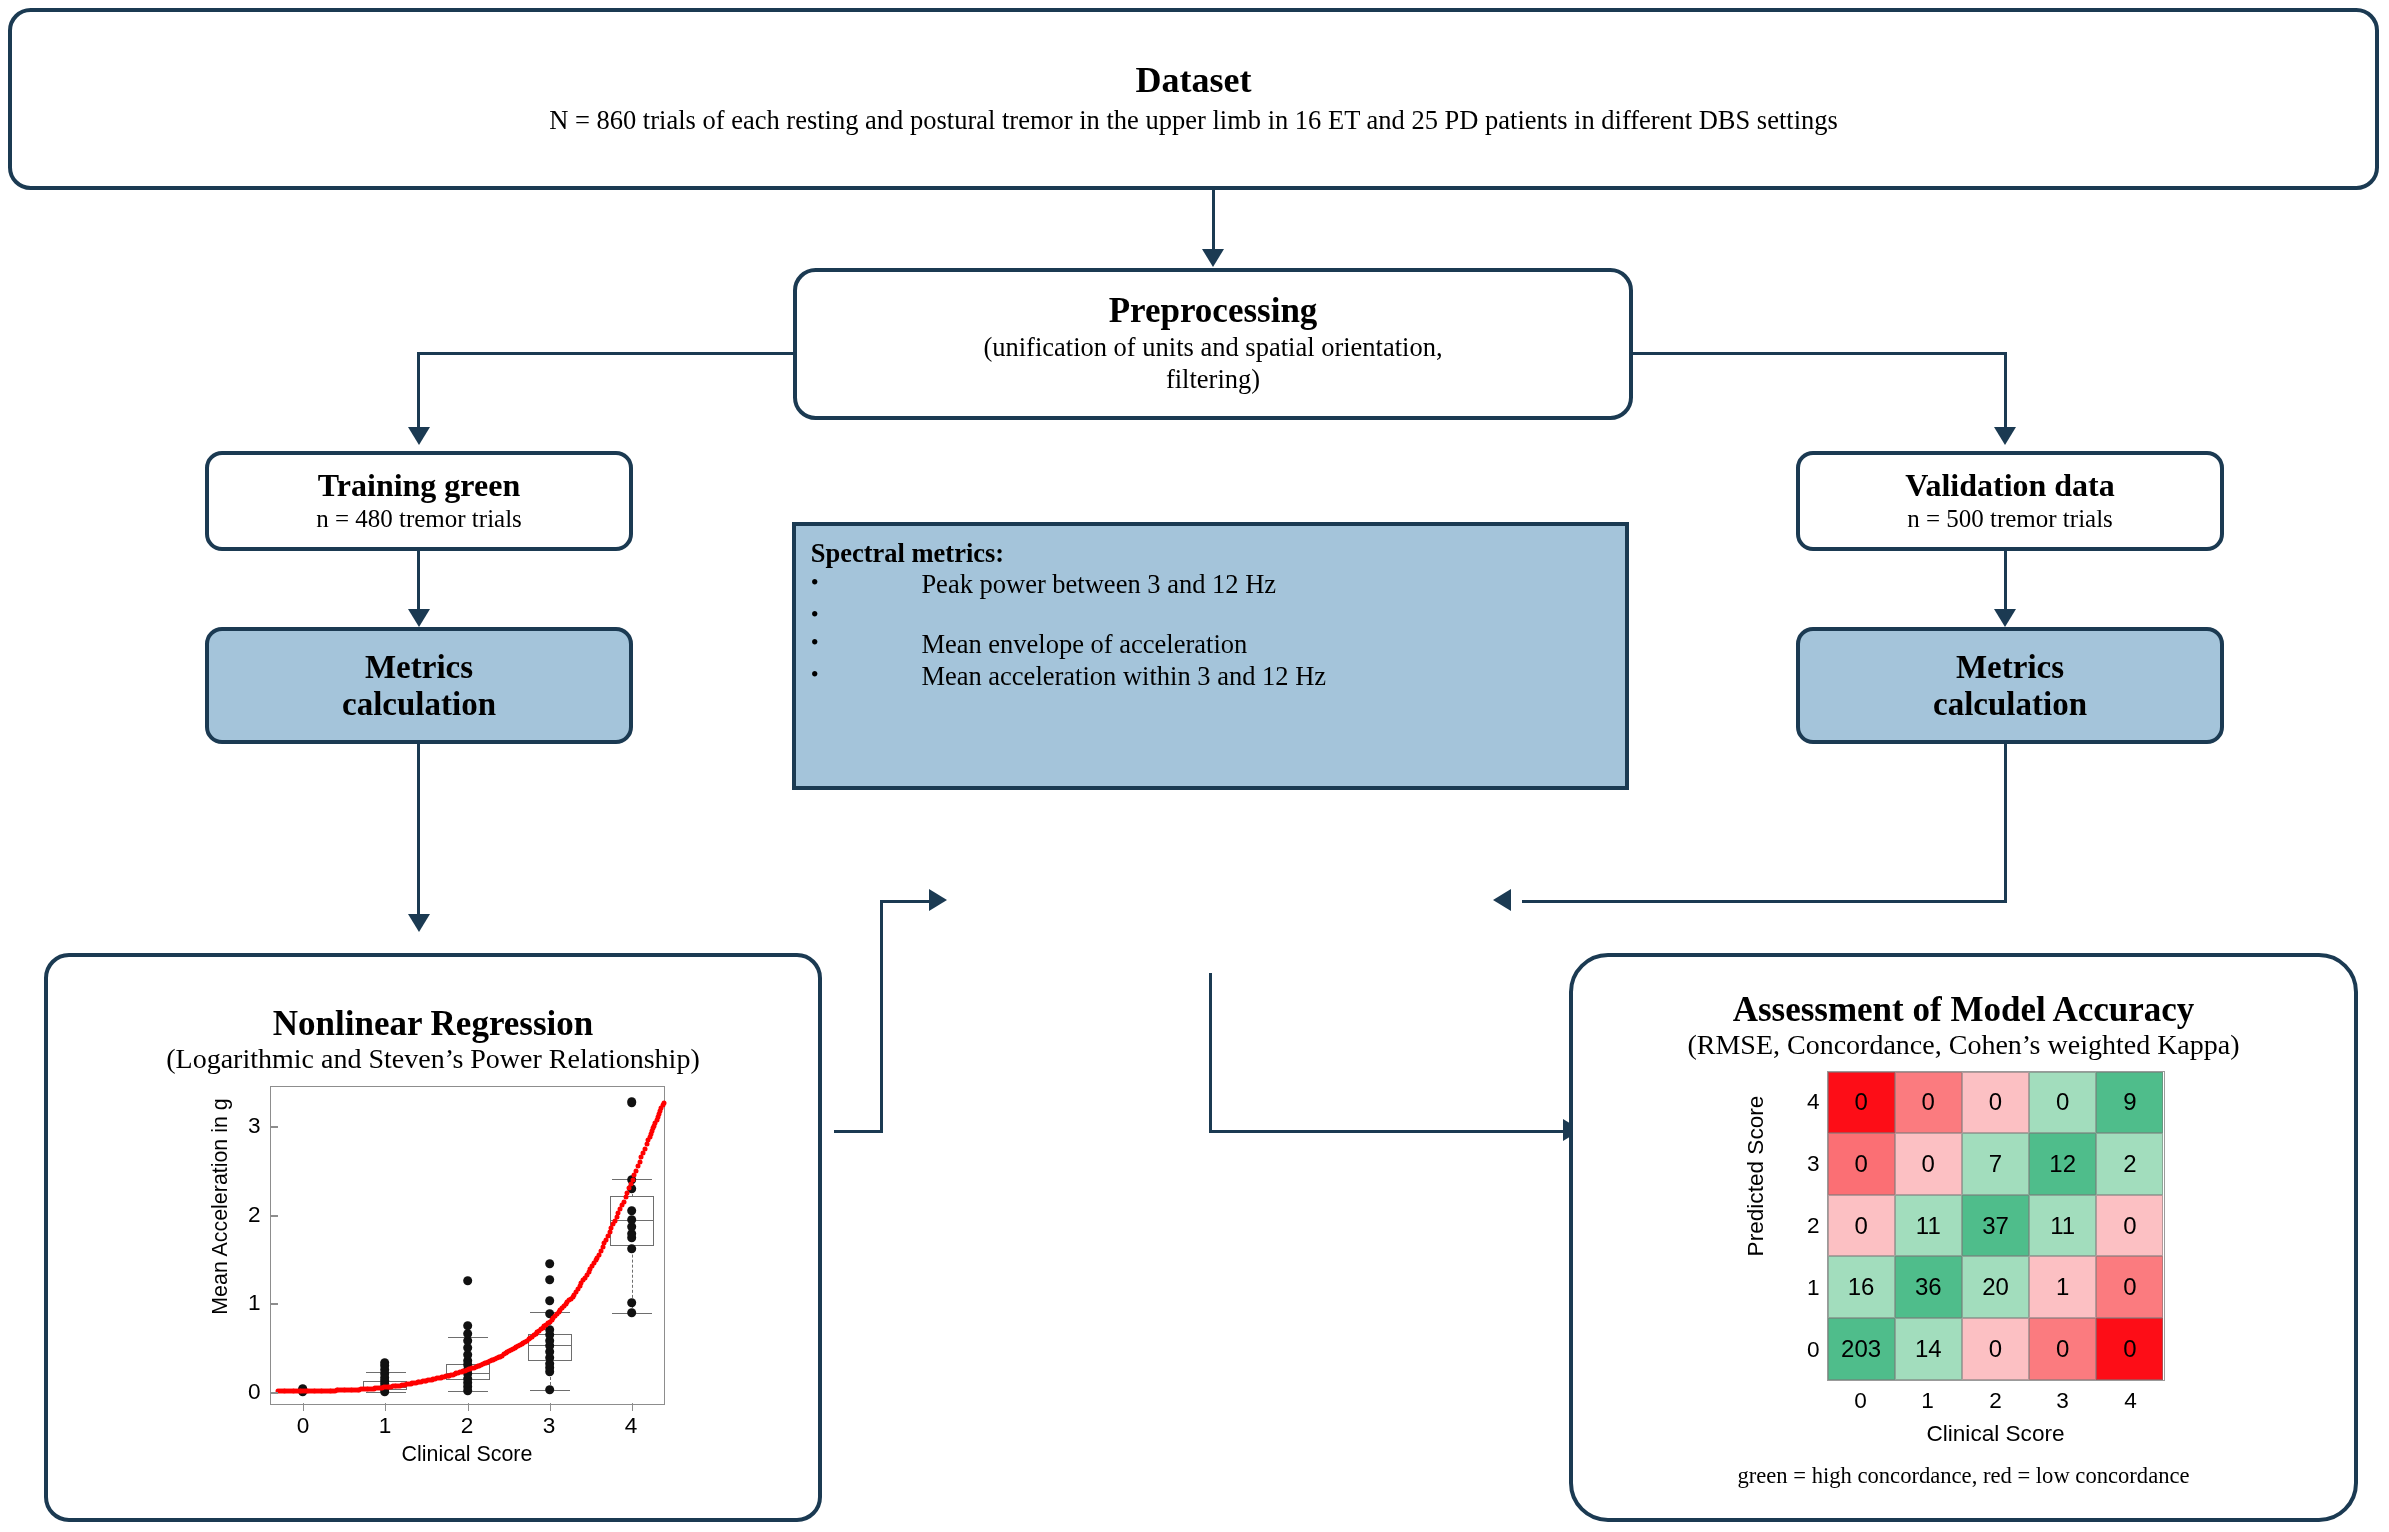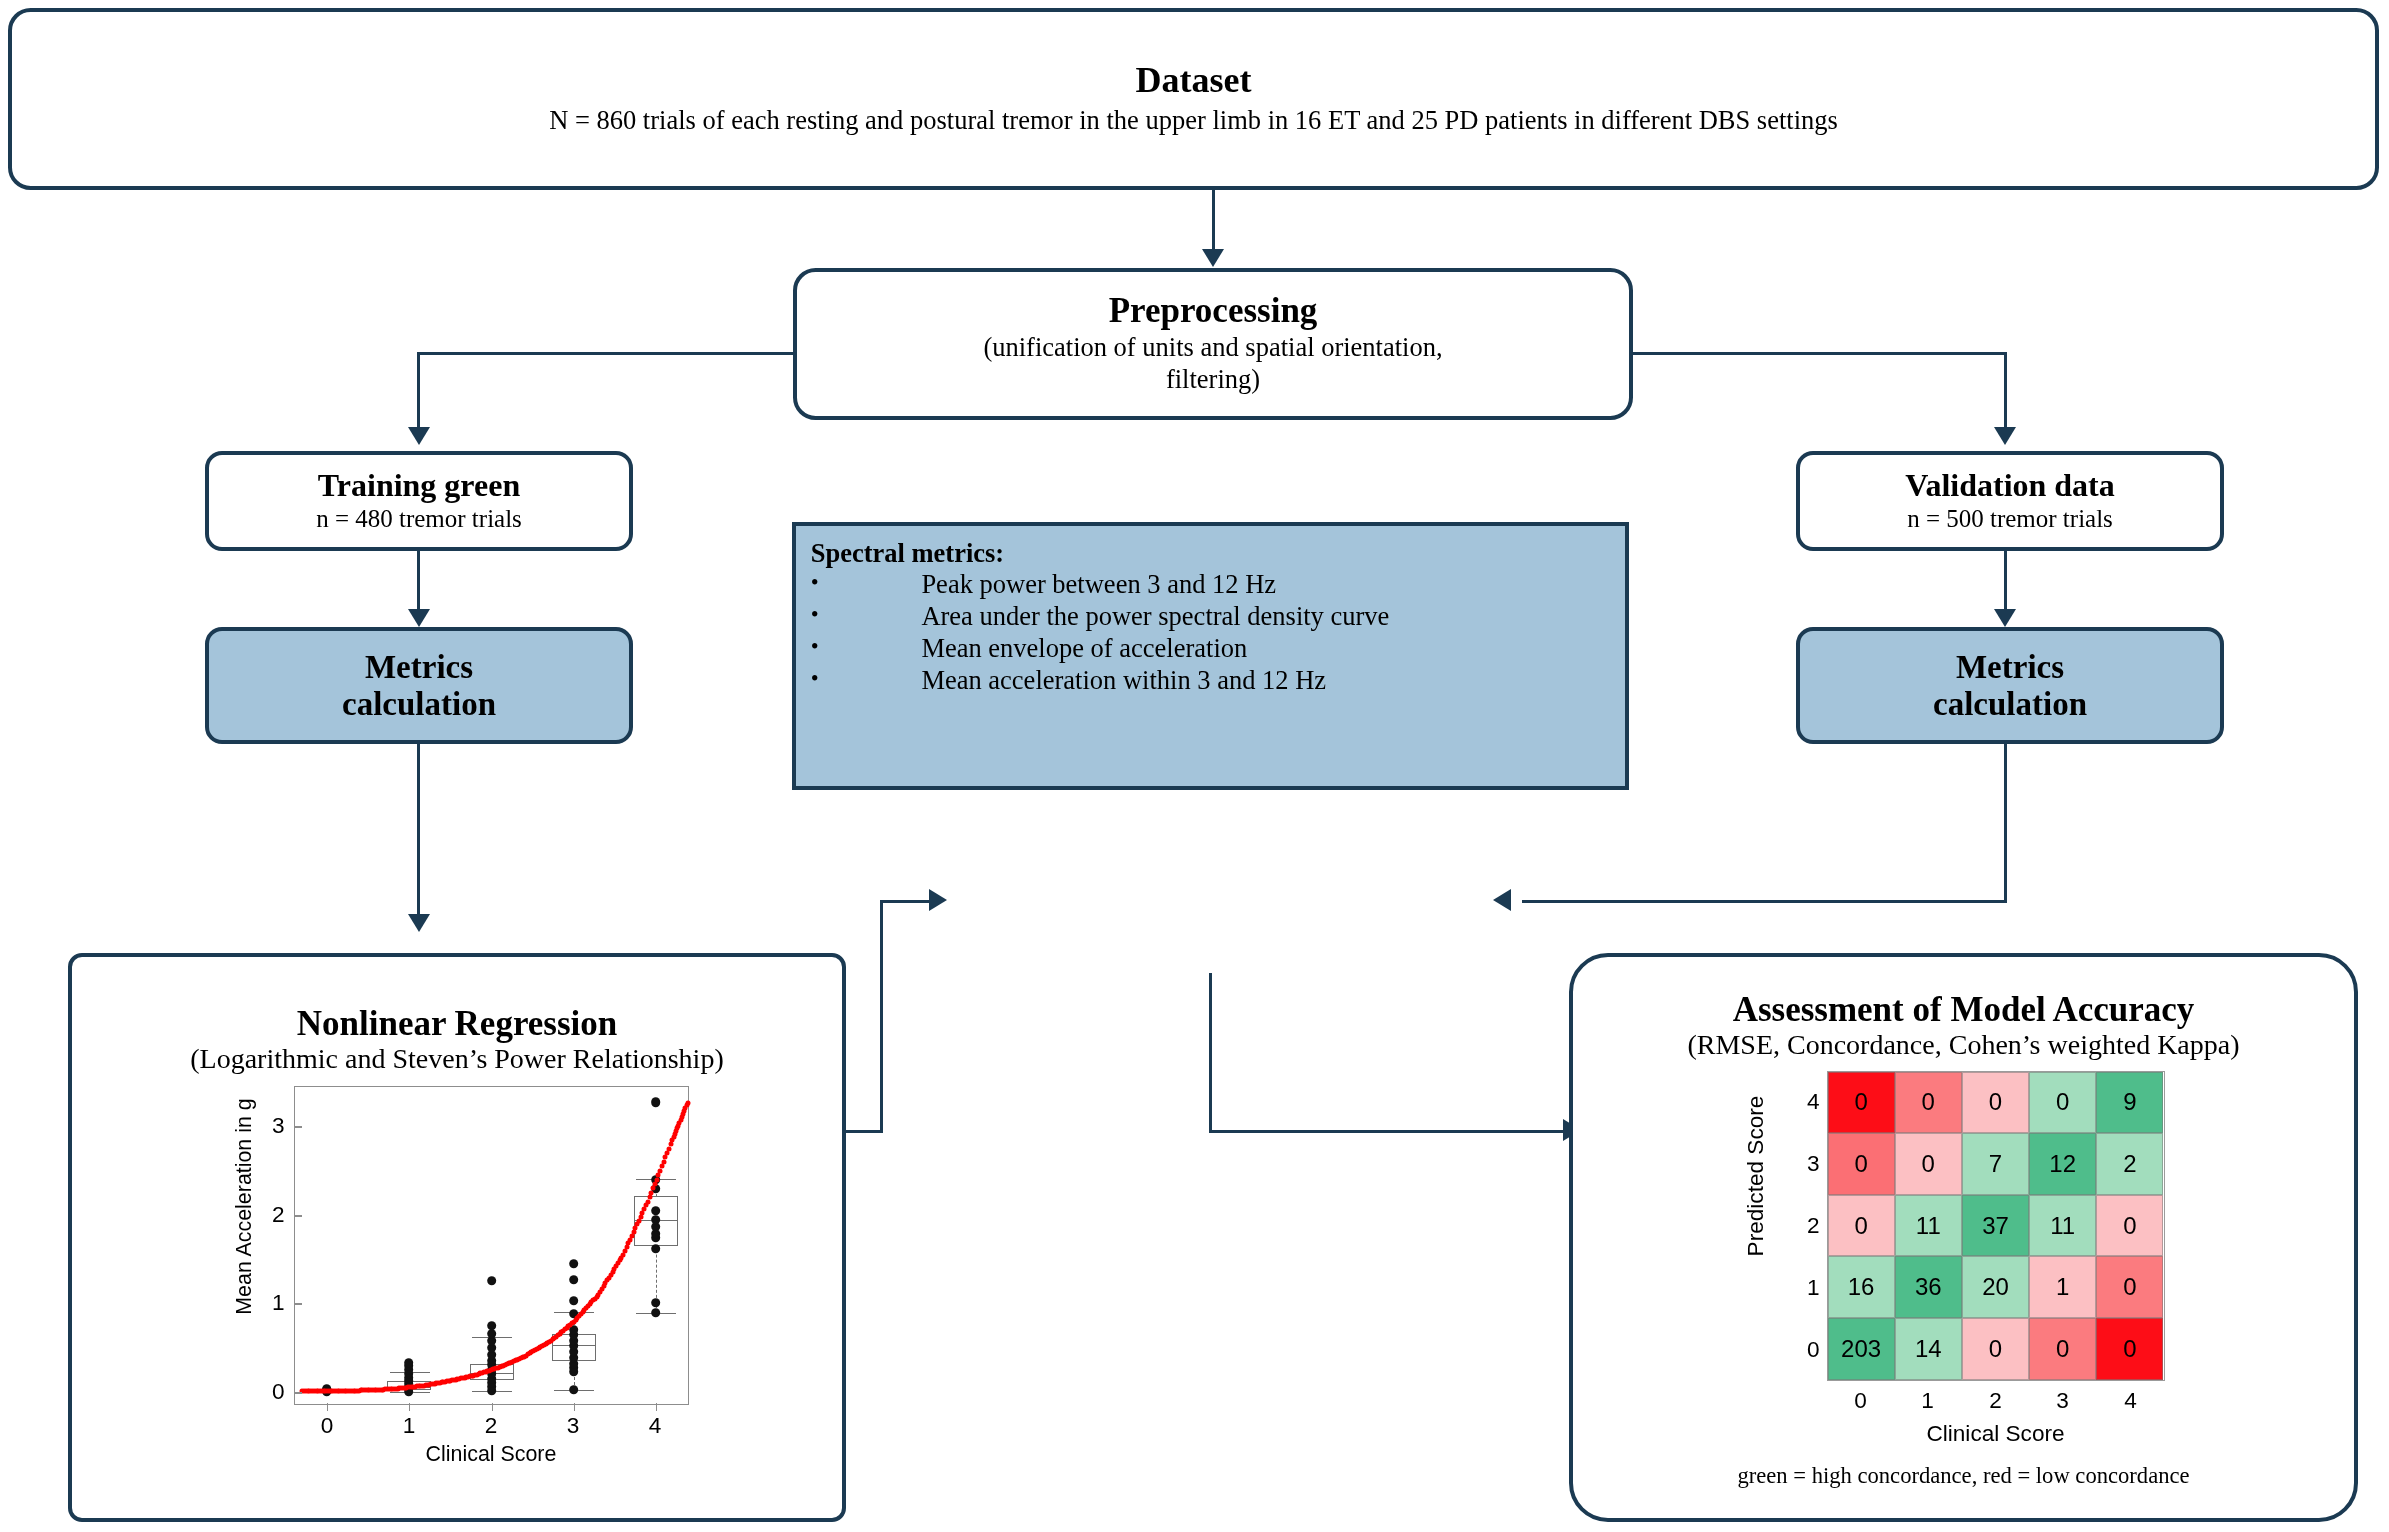--- a/index.html
+++ b/index.html
@@ -44,21 +44,21 @@
   #metrics-list .hdr{font-size:26.5px;font-weight:bold;line-height:1.16;}
   #metrics-list ul{list-style:none;margin:0;padding:0;}
   #metrics-list li{font-size:26.5px;line-height:1.2;display:flex;align-items:flex-start;}
   #metrics-list li .bul{width:14.7px;flex:0 0 14.7px;font-size:22.6px;line-height:1.25;}
   #metrics-list li .bt{margin-left:96px;}
 
   #predict{left:929px;top:820px;width:564px;height:152px;border-radius:17px;}
   #predict .ttl{font-size:33px;margin-bottom:1.1px;}
   #predict .sub{font-size:25px;line-height:1.16;}
 
-  #regression{left:68px;top:953px;width:778px;height:569px;border-radius:14px;}
+  #regression{left:44px;top:953px;width:778px;height:569px;border-radius:25px;}
   #assessment{left:1569px;top:953px;width:789px;height:569px;border-radius:39px;}
   .panel-ttl{font-size:35px;font-weight:bold;line-height:1.05;margin-top:6.8px;}
   .panel-sub{font-size:28px;line-height:1.12;margin-bottom:3.4px;}
 
   
   .ln{position:absolute;background:#1b3a52;}
   .vl{width:3.4px;}
   .hl{height:3.4px;}
   .arrow-d,.arrow-r,.arrow-l{position:absolute;width:0;height:0;}
   .arrow-d{border-left:11.3px solid transparent;border-right:11.3px solid transparent;
@@ -164,21 +164,20 @@
 
   <div id="metrics-list">
     <div class="hdr">Spectral metrics:</div>
     <ul>
       <li>
         <span class="bul">•</span>
         <span class="bt">Peak power between 3 and 12 Hz</span>
       </li>
       <li>
         <span class="bul">•</span>
-        <span class="bt">Area under the power spectral density curve</span>
       </li>
     </ul>
     <ul>
       <li>
         <span class="bul">•</span>
         <span class="bt">Mean envelope of acceleration</span>
       </li>
       <li>
         <span class="bul">•</span>
         <span class="bt">Mean acceleration within 3 and 12 Hz</span>

